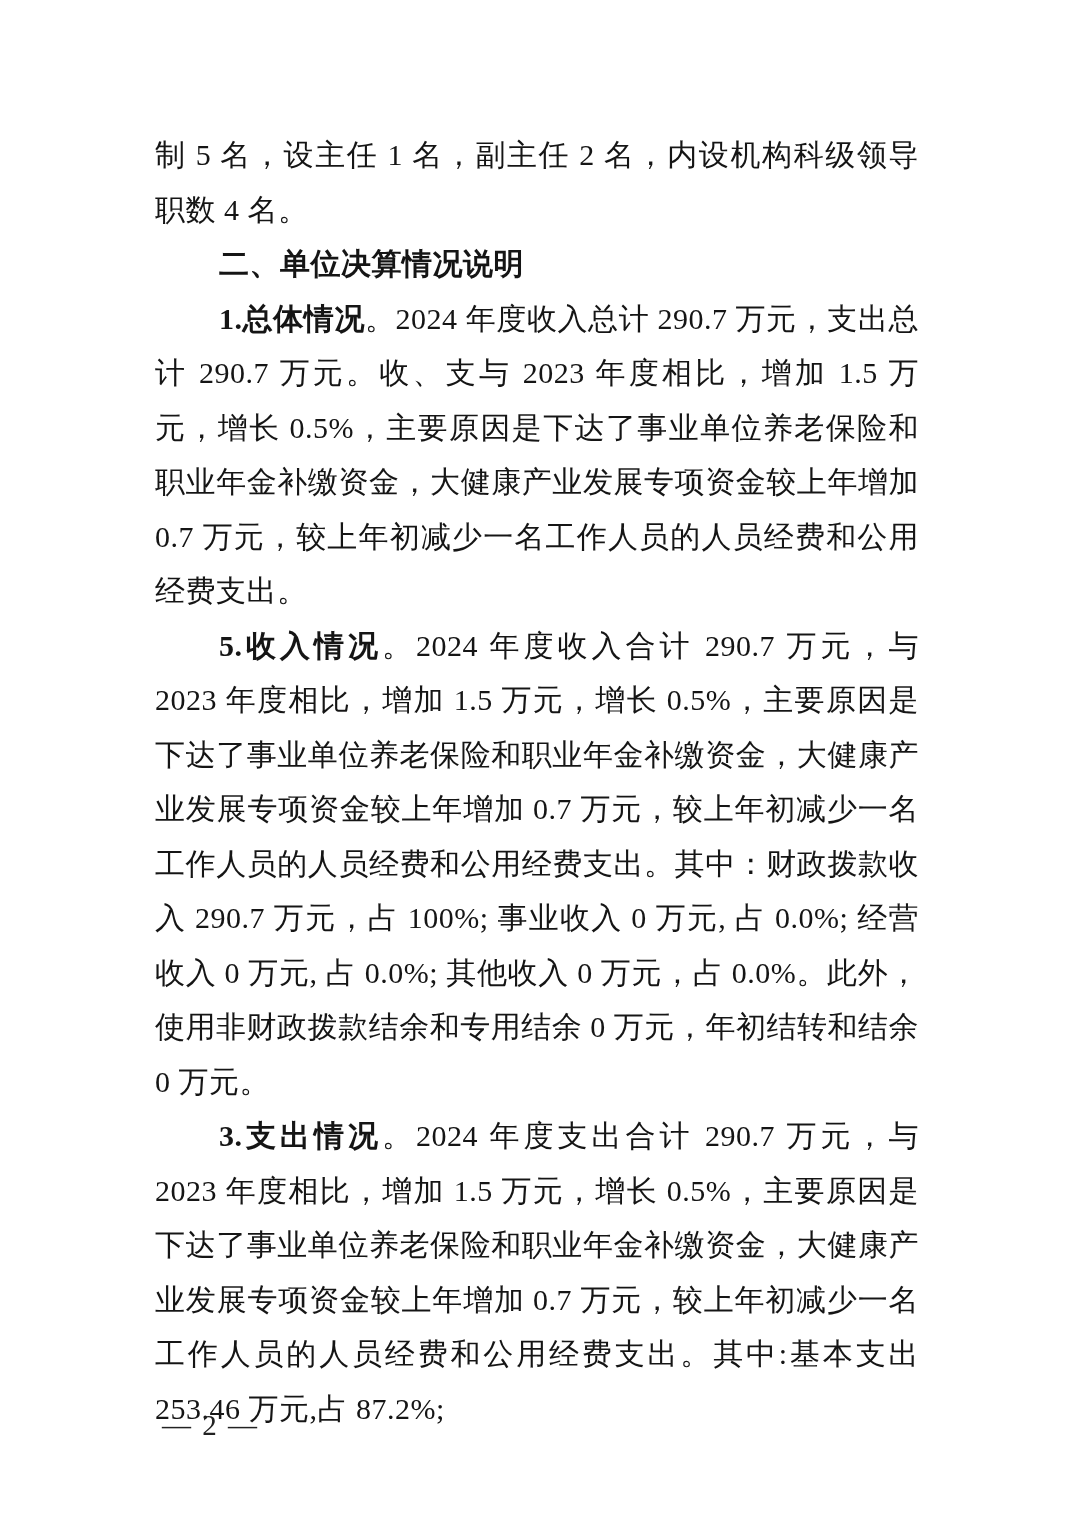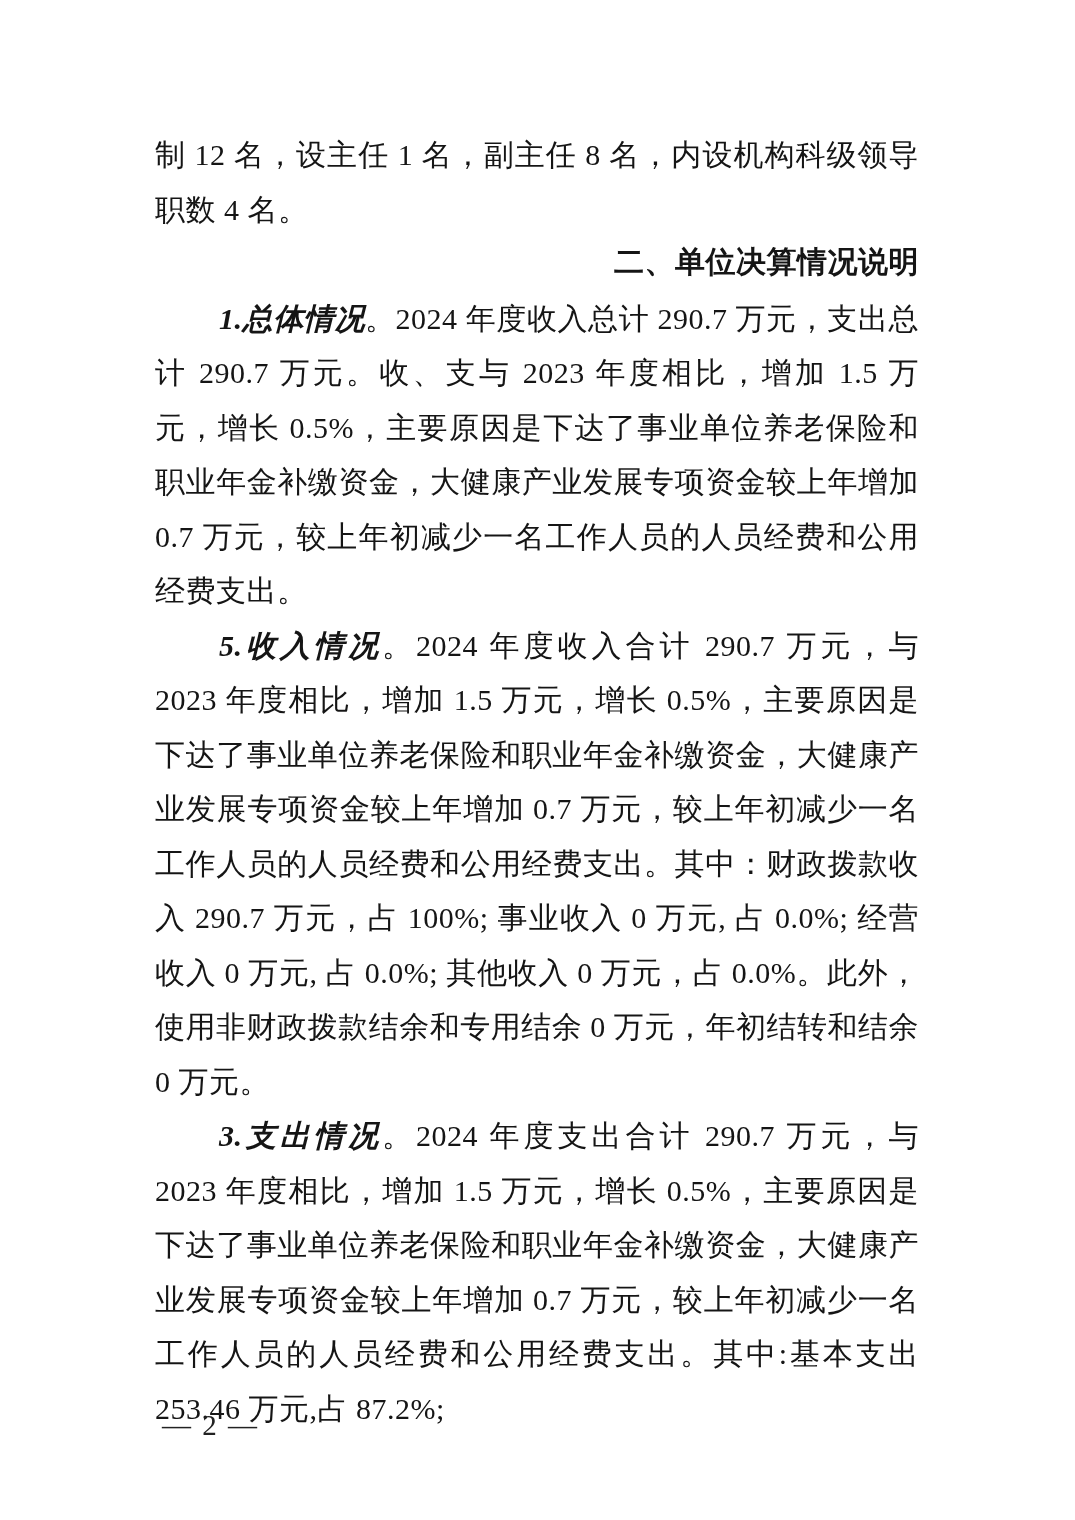--- a/index.html
+++ b/index.html
@@ -26,44 +26,43 @@
     padding: 0;
     font-size: 30px;
     line-height: 54.5px;
     text-align: justify;
     letter-spacing: 0.5px;
   }
   p.indent {
     text-indent: 64px;
   }
   p.heading {
-    font-family: Liberation Mono, monospace;
+    font-family: Liberation Sans, sans-serif;
     font-weight: bold;
-    text-align: right;
+    text-align: left;
   }
   .lead-bold {
     font-weight: bold;
-    font-style: italic;
   }
   .page-footer {
     position: absolute;
     left: 162px;
     top: 1398px;
     font-size: 29px;
     line-height: 54.5px;
     color: #222222;
     letter-spacing: 2px;
   }
 </style>
 </head>
 <body>
 
 <div class="doc-content">
 
-  <p class="para">制 12 名，设主任 1 名，副主任 8 名，内设机构科级领导职数 4 名。</p>
+  <p class="para">制 5 名，设主任 1 名，副主任 2 名，内设机构科级领导职数 4 名。</p>
 
   <p class="para indent heading">二、单位决算情况说明</p>
 
 
   <p class="para indent"><span class="lead-bold">1.总体情况</span><span>。2024 年度收入总计 290.7 万元，支出总计 290.7 万元。收、支与 2023 年度相比，增加 1.5 万元，增长 0.5%，主要原因是下达了事业单位养老保险和职业年金补缴资金，大健康产业发展专项资金较上年增加 0.7 万元，较上年初减少一名工作人员的人员经费和公用经费支出。</span></p>
 
   <p class="para indent"><span class="lead-bold">5.收入情况</span><span>。2024 年度收入合计 290.7 万元，与 2023 年度相比，增加 1.5 万元，增长 0.5%，主要原因是下达了事业单位养老保险和职业年金补缴资金，大健康产业发展专项资金较上年增加 0.7 万元，较上年初减少一名工作人员的人员经费和公用经费支出。其中：财政拨款收入 290.7 万元，占 100%; 事业收入 0 万元, 占 0.0%; 经营收入 0 万元, 占 0.0%; 其他收入 0 万元，占 0.0%。此外，使用非财政拨款结余和专用结余 0 万元，年初结转和结余 0 万元。</span></p>
 
   <p class="para indent"><span class="lead-bold">3.支出情况</span><span>。2024 年度支出合计 290.7 万元，与 2023 年度相比，增加 1.5 万元，增长 0.5%，主要原因是下达了事业单位养老保险和职业年金补缴资金，大健康产业发展专项资金较上年增加 0.7 万元，较上年初减少一名工作人员的人员经费和公用经费支出。其中:基本支出 253.46 万元,占 87.2%;</span></p>
 

